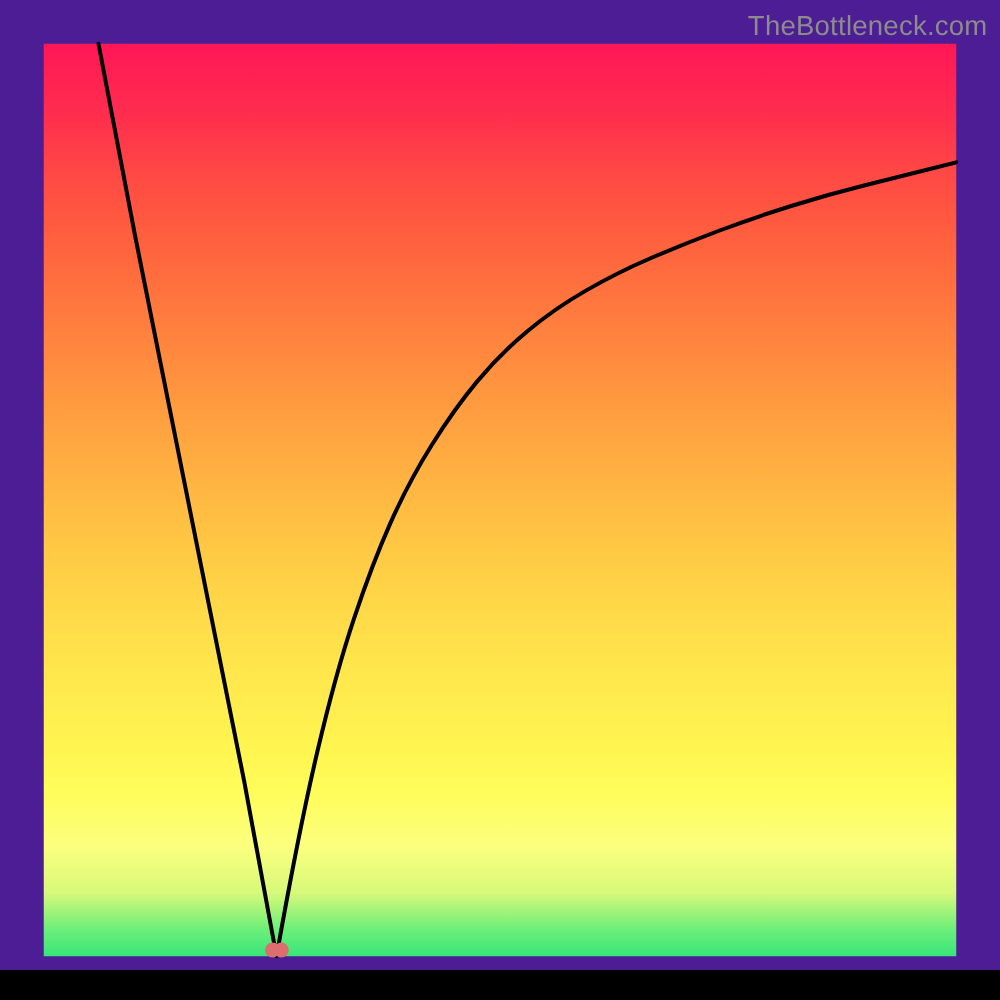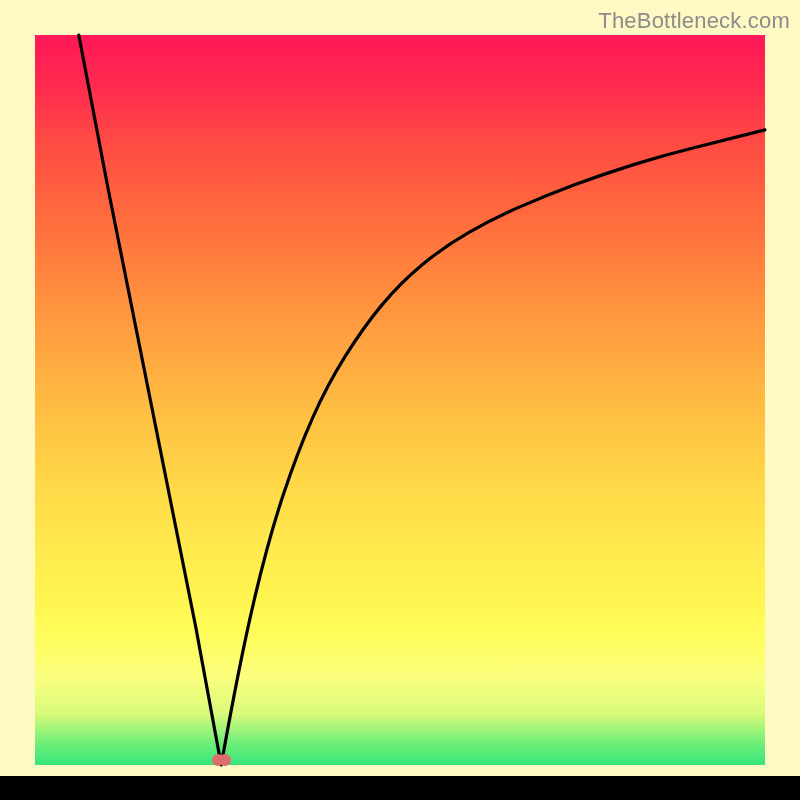--- a/index.html
+++ b/index.html
@@ -3,21 +3,21 @@
 <meta charset="utf-8">
 <style>
   * { margin: 0; padding: 0; box-sizing: border-box; }
   html, body { width: 800px; height: 800px; overflow: hidden; }
   body { background: #000; position: relative; font-family: Arial, Helvetica, sans-serif; }
 
   .frame {
     position: absolute;
     top: 0; left: 0;
     width: 800px; height: 776px;
-    background: #fef9c3;
+    background: #4c1d95;
   }
 
   .plot-area {
     position: absolute;
     top: 35px;
     left: 35px;
     width: 730px;
     height: 730px;
     background: linear-gradient(
       to top,

